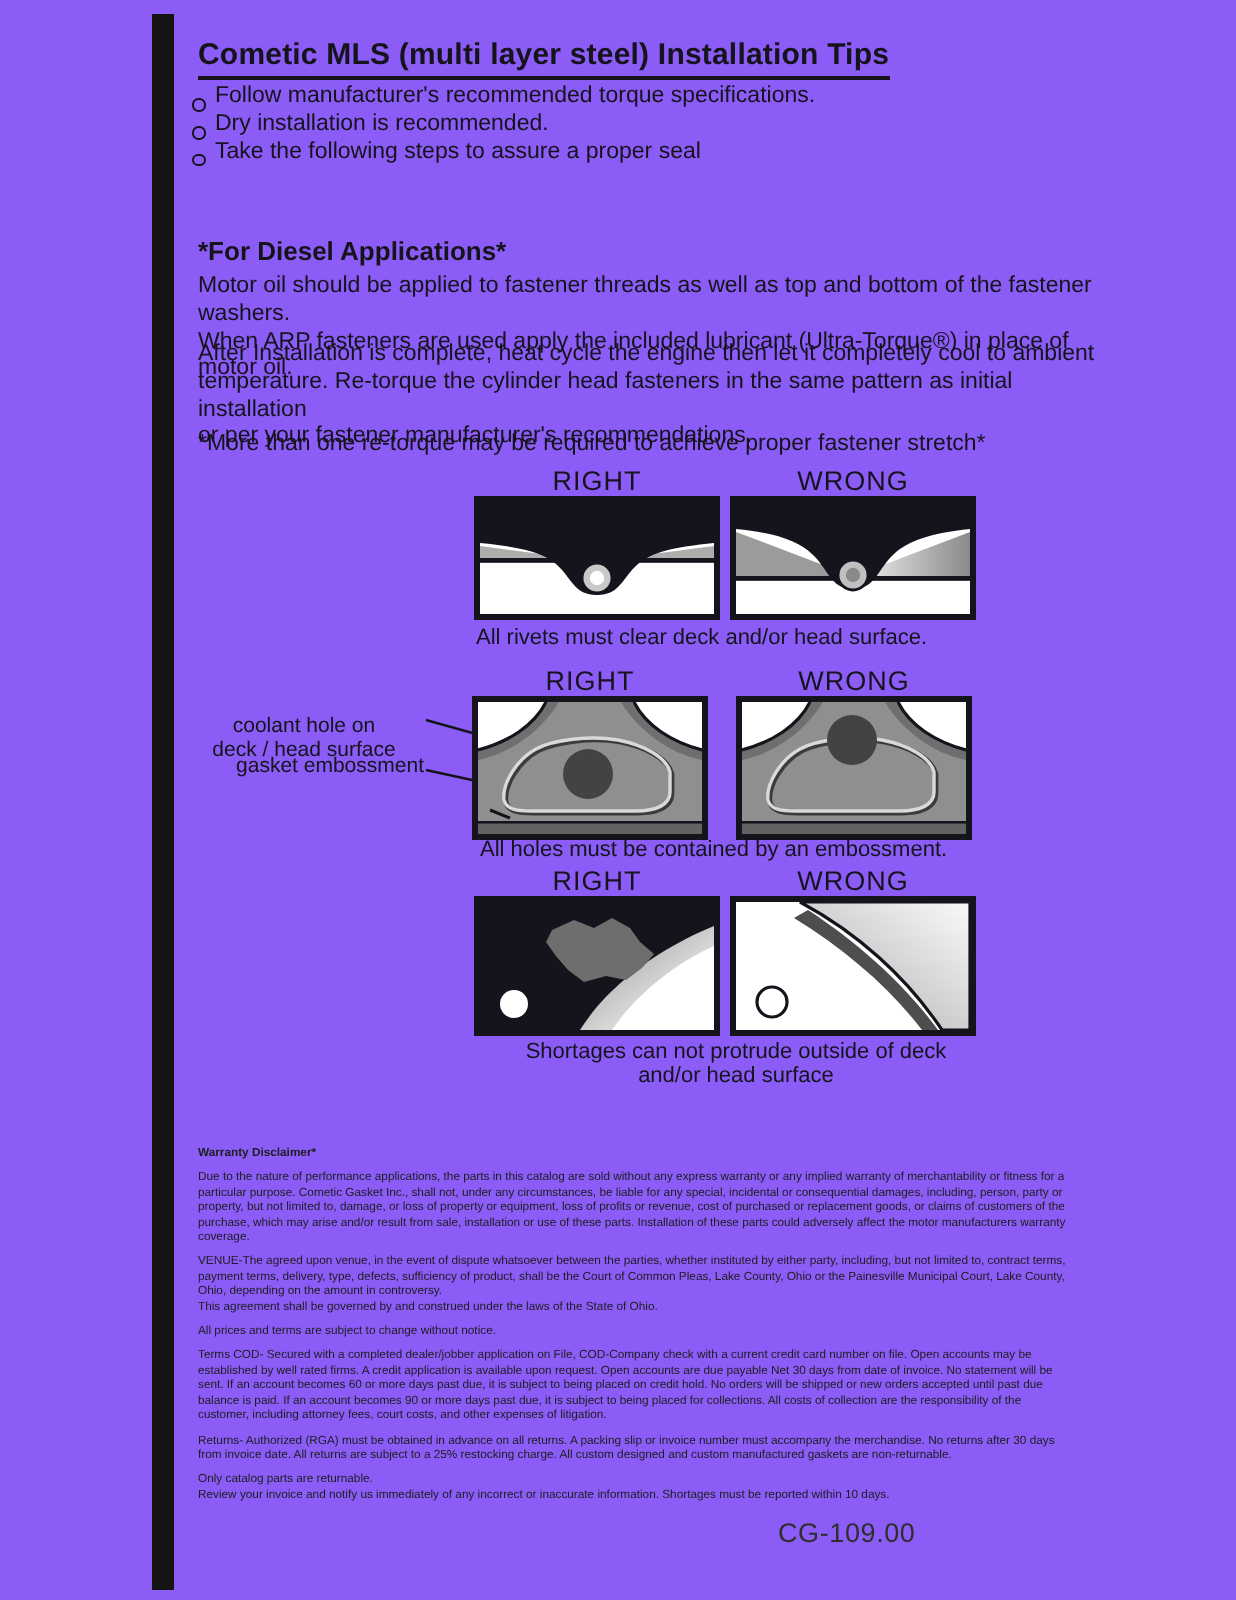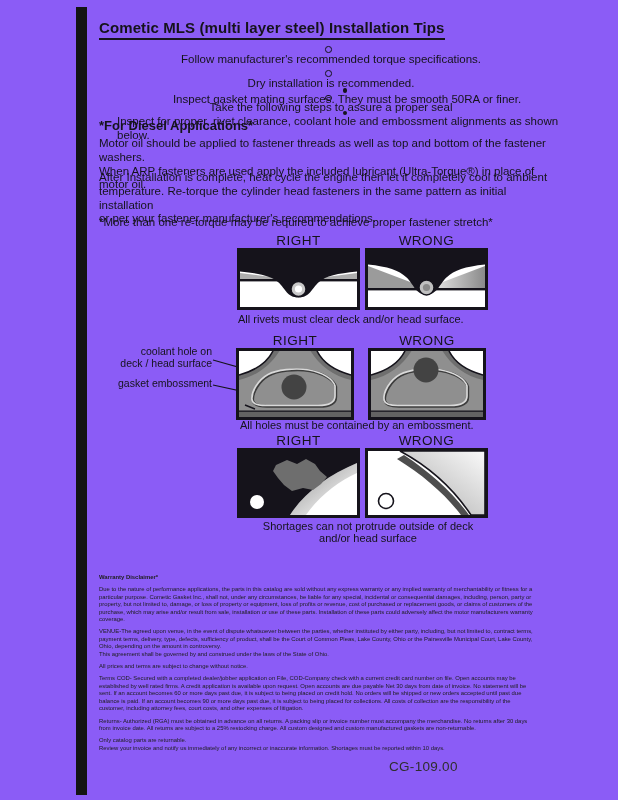--- a/index.html
+++ b/index.html
@@ -3,21 +3,21 @@
 <meta charset="utf-8">
 <style>
   html,body{margin:0;padding:0;background:#ffffff;}
   .page{position:relative;width:618px;height:800px;background:#8b5cf6;
         font-family:"Liberation Sans",sans-serif;color:#15131b;overflow:hidden;}
   .abs{position:absolute;}
   .left-rule{position:absolute;left:76px;top:7px;width:11px;height:788px;background:#141414;}
   .title{position:absolute;left:99px;top:19px;font-size:15px;font-weight:bold;
          border-bottom:2px solid #15131b;padding-bottom:2px;letter-spacing:.1px;}
   .body-txt{font-size:11.5px;line-height:13.8px;color:#15131b;}
-  .bullet-row{display:flex;align-items:center;flex-direction:column;}
+  .bullet-row{display:flex;align-items:flex-end;}
   .ring{width:4.5px;height:4.5px;border:1.2px solid #15131b;border-radius:50%;
         margin:4px 5px 0 0;flex:0 0 auto;}
   .dot{width:4.8px;height:4.8px;background:#15131b;border-radius:50%;
         margin:4px 4px 0 0;flex:0 0 auto;}
   .bold-head{font-size:13px;font-weight:bold;}
   .diag-area{position:absolute;left:0;top:233px;width:618px;height:315px;}
   .dlabel{position:absolute;font-size:13.5px;letter-spacing:.5px;text-align:center;color:#15131b;}
   .dbox{position:absolute;border:3px solid #15131b;background:#fff;font-size:0;}
   .dbox svg{display:block;}
   .caption{position:absolute;font-size:11px;color:#15131b;text-align:center;}
@@ -47,30 +47,20 @@
     </div>
     <div class="bullet-row">
       <span class="ring"></span>
       <span>Dry installation is recommended.</span>
     </div>
     <div class="bullet-row">
       <span class="ring"></span>
       <span>Take the following steps to assure a proper seal</span>
     </div>
   </div>
-  <div class="abs body-txt" style="left:117px;top:84px;width:460px;">
-    <div class="bullet-row">
-      <span class="dot"></span>
-      <span>Inspect gasket mating surfaces.  They must be smooth 50RA or finer.</span>
-    </div>
-    <div class="bullet-row">
-      <span class="dot"></span>
-      <span>Inspect for proper, rivet clearance, coolant hole and embossment alignments as shown below.</span>
-    </div>
-  </div>
 
   <div class="abs body-txt" style="left:99px;top:137px;width:450px;">
     <div>Motor oil should be applied to fastener threads as well as top and bottom of the fastener washers.</div>
     <div>When ARP fasteners are used apply the included lubricant (Ultra-Torque®) in place of motor oil.</div>
   </div>
   <div class="abs bold-head" style="left:99px;top:118px;">*For Diesel Applications*</div>
   <div class="abs body-txt" style="left:99px;top:171px;width:450px;">
     <div>After Installation is complete, heat cycle the engine then let it completely cool to ambient</div>
     <div>temperature. Re-torque the cylinder head fasteners in the same pattern as initial installation</div>
     <div>or per your fastener manufacturer's recommendations.</div>
@@ -108,21 +98,21 @@
         <path d="M0,0 H117 V13.5 C97,15.5 86,19.5 79,26 C71,33 70,43.5 58.5,43.5 C47,43.5 46,33 38,26 C31,19.5 20,15.5 0,13.5 Z" fill="#15131b"></path>
         <circle cx="58.5" cy="36.5" r="7.5" fill="#c0c0c0" stroke="#15131b" stroke-width="1.4"></circle>
         <circle cx="58.5" cy="36.5" r="3.6" fill="#8a8a8a"></circle>
       </svg>
     </div>
     <div class="caption" style="left:238px;top:80px;">All rivets must clear deck and/or head surface.</div>
 
     <div class="dlabel" style="left:236px;top:100px;width:118px;">RIGHT</div>
     <div class="dlabel" style="left:368px;top:100px;width:118px;">WRONG</div>
 
-    <div class="ann" style="left:92px;top:113px;width:120px;">
+    <div class="ann" style="left:92px;top:125px;width:120px;text-align:center;">
       <div>coolant hole on</div>
       <div>deck / head surface</div>
     </div>
     <div class="ann" style="left:92px;top:145px;width:120px;">gasket embossment</div>
     <svg class="leader" width="618" height="315">
       <line x1="213" y1="127" x2="288" y2="148" stroke="#15131b" stroke-width="1.2"></line>
       <line x1="213" y1="152" x2="259" y2="162" stroke="#15131b" stroke-width="1.2"></line>
     </svg>
 
     <div class="dbox" style="left:236px;top:115px;">

